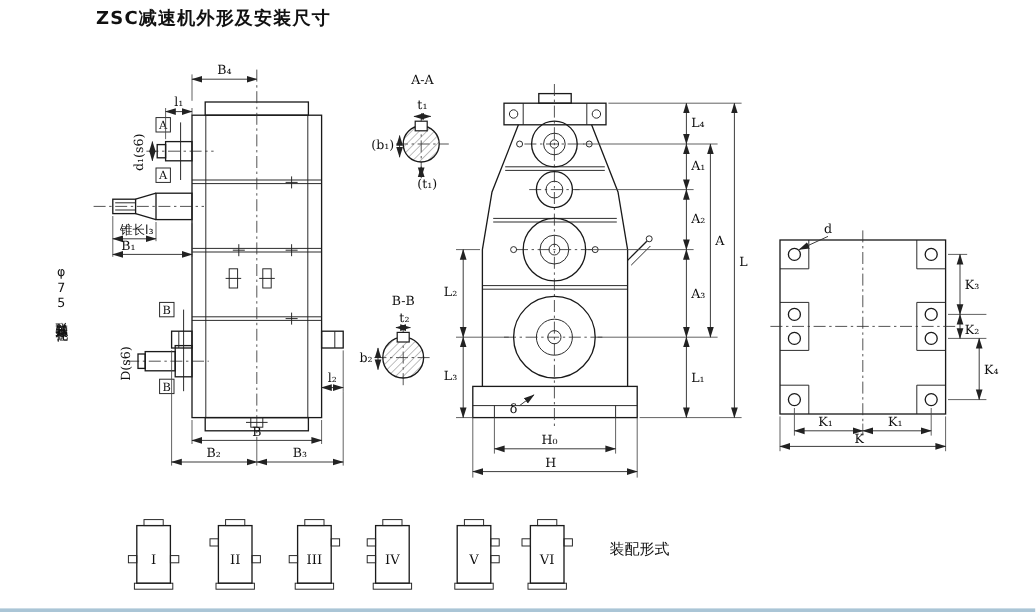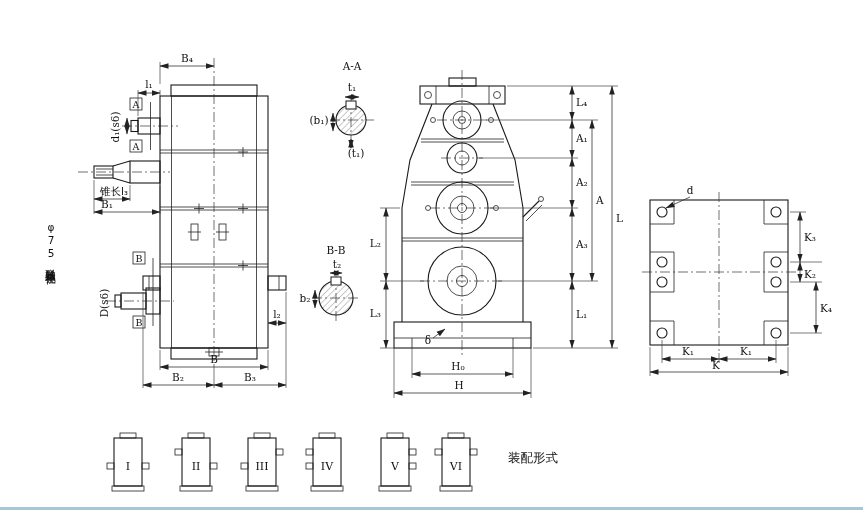--- a/index.html
+++ b/index.html
@@ -21,20 +21,21 @@
   .t-sm{font-family:"DejaVu Serif","Liberation Serif",serif;font-size:9.5px;fill:#101010;}
   .t-cjk{font-family:"DejaVu Sans","Liberation Sans",sans-serif;font-size:10.5px;fill:#101010;}
   .t-cap{font-family:"DejaVu Sans","Liberation Sans",sans-serif;font-size:12.5px;fill:#101010;}
   .t-rom{font-family:"DejaVu Serif","Liberation Serif",serif;font-size:11px;fill:#101010;}
 </style>
 </head>
 <body>
 
 <div class="page">
 
+  <div class="title">ZSC减速机外形及安装尺寸</div>
   <div class="vnote">φ75联轴器最小孔径</div>
 
   <svg width="863" height="510" viewBox="0 0 863 510">
     <defs>
       <marker id="arr" markerWidth="9" markerHeight="7" refX="8.5" refY="3.5" orient="auto-start-reverse" markerUnits="userSpaceOnUse">
         <path d="M9,3.5 L0,0.7 L0,6.3 z" fill="#222"></path>
       </marker>
       <pattern id="hatch" width="4.5" height="4.5" patternTransform="rotate(45)" patternUnits="userSpaceOnUse">
         <line x1="0" y1="0" x2="0" y2="4.5" stroke="#666" stroke-width="0.7"></line>
       </pattern>

